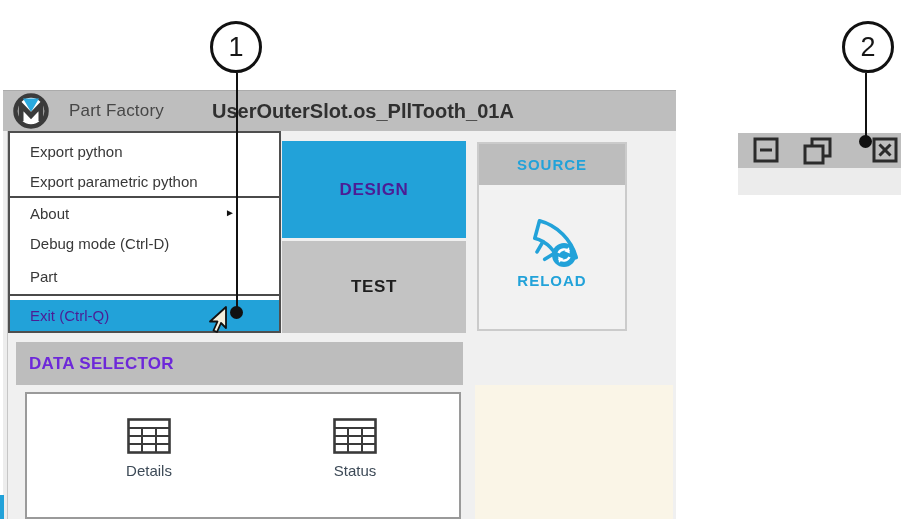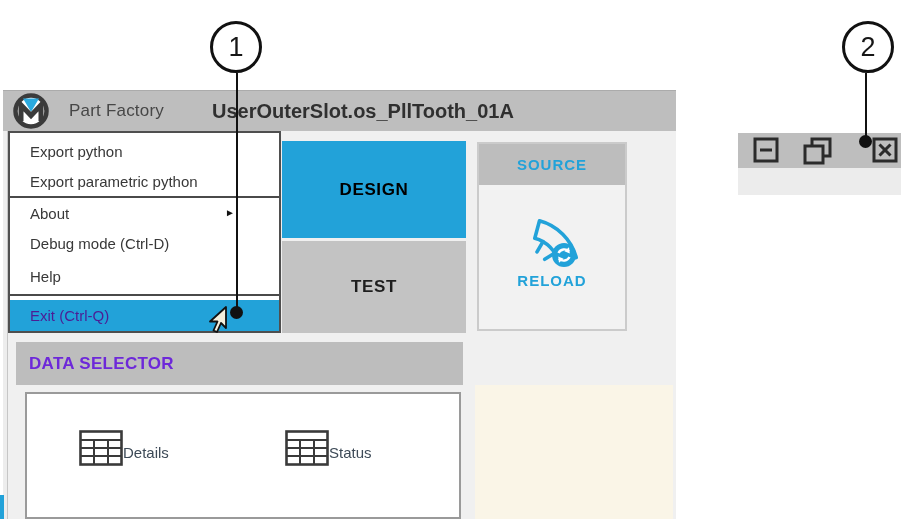--- a/index.html
+++ b/index.html
@@ -17,38 +17,38 @@
   #titlebar{left:3px;top:90px;width:673px;height:41px;background:var(--titlebar);
     display:flex;align-items:center;border-top:1px solid #ABABAB}
   #app-logo{margin-left:10px;width:36px;height:36px}
   #app-name{margin-left:20px;font-size:17px;color:#474747;letter-spacing:.2px}
   #doc-title{margin-left:48px;font-size:20px;color:#303030;font-weight:600}
   #app-body{left:3px;top:131px;width:673px;height:388px;background:var(--win-bg)}
 
   
   .tab{left:282px;width:184px;display:flex;align-items:center;justify-content:center;
     font-weight:bold;font-size:17px;letter-spacing:.6px;cursor:default}
-  #tab-design{top:141px;height:97px;background:var(--accent);color:#000000}
+  #tab-design{top:141px;height:97px;background:var(--accent);color:#4c1d95}
   #tab-test{top:241px;height:92px;background:var(--tab-inactive);color:#1e1e1e}
 
   
   #source-panel{left:477px;top:142px;width:150px;height:189px;background:#F2F2F2;
     border:2px solid #CBCBCB}
   #source-header{height:41px;background:var(--header);display:flex;align-items:center;
     justify-content:center;color:var(--accent);font-weight:bold;font-size:15px;letter-spacing:1px}
   #reload-btn{position:absolute;left:0;top:41px;width:100%;height:104px;display:flex;
     flex-direction:column;align-items:center;justify-content:flex-end;cursor:pointer}
   #reload-label{color:var(--accent);font-size:15px;font-weight:600;letter-spacing:1px;margin-top:2px}
 
   
   .sec-header{height:43px;background:var(--header);display:flex;align-items:center;
     padding-left:13px;font-weight:bold;font-size:17px;color:#6d28d9;letter-spacing:.3px}
   #ds-header{left:16px;top:342px;width:447px}
   #ds-box{left:25px;top:392px;width:436px;height:127px;background:#fff;border:2px solid #9A9A9A}
-  .ds-item{position:absolute;top:36px;width:140px;display:flex;flex-direction:row;
+  .ds-item{position:absolute;top:24px;width:140px;display:flex;flex-direction:column;
     align-items:center;cursor:pointer}
   #ds-item-details{left:52px}
   #ds-item-status{left:258px}
   .ds-label{margin-top:8px;font-size:15px;color:#3D4A57}
 
   
   #radial-header{left:475px;top:340px;width:198px;height:45px}
   #radial-body{left:475px;top:385px;width:198px;height:134px;background:var(--cream)}
 
   
@@ -148,21 +148,21 @@
 
   <div class="abs" id="menu">
     <div class="menu-item">Export python</div>
     <div class="menu-item">Export parametric python</div>
     <div class="menu-sep"></div>
     <div class="menu-item">
       <span>About</span>
       <span class="submenu-arrow">►</span>
     </div>
     <div class="menu-item">Debug mode (Ctrl-D)</div>
-    <div class="menu-item" id="menu-item-help">Help</div>
+    <div class="menu-item" id="menu-item-help">Part</div>
     <div class="menu-sep"></div>
     <div class="menu-item" id="menu-item-exit">Exit (Ctrl-Q)</div>
   </div>
 
   <div class="abs" id="wc-bar">
     <span class="wc-btn" id="wc-min">
       <svg width="26" height="26" viewBox="0 0 26 26">
         <rect x="2" y="2" width="22" height="22" fill="none" stroke="#2b2b2b" stroke-width="3"></rect>
         <line x1="7" y1="13" x2="19" y2="13" stroke="#2b2b2b" stroke-width="3"></line>
       </svg>

